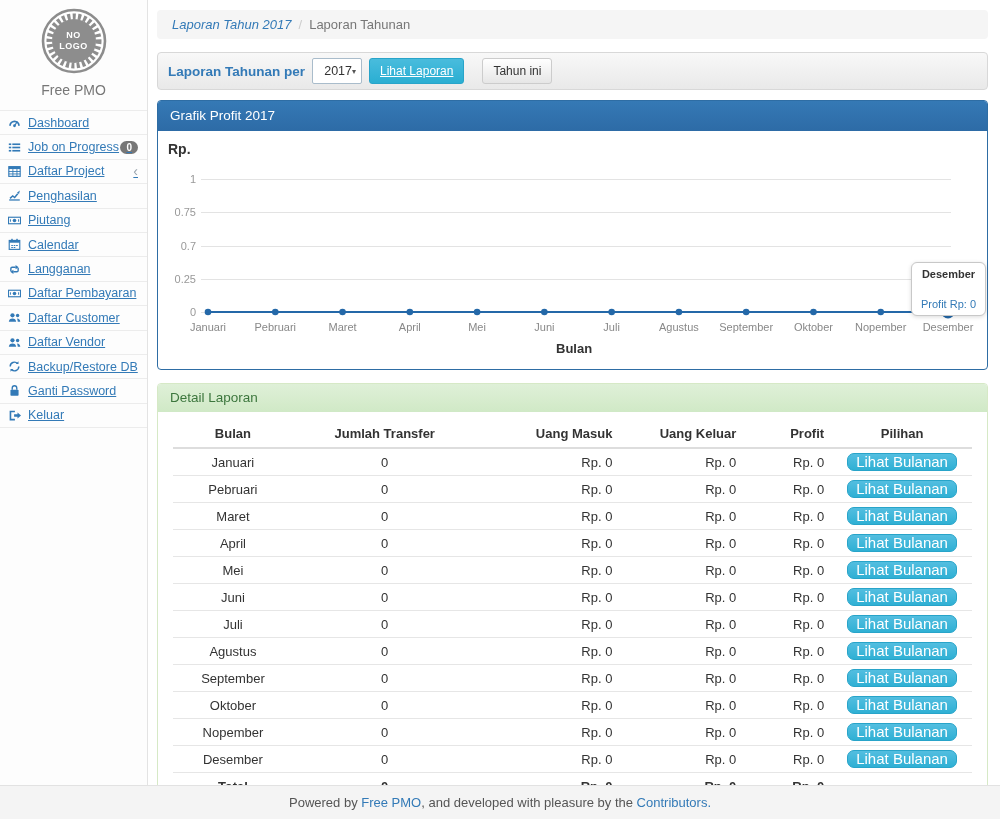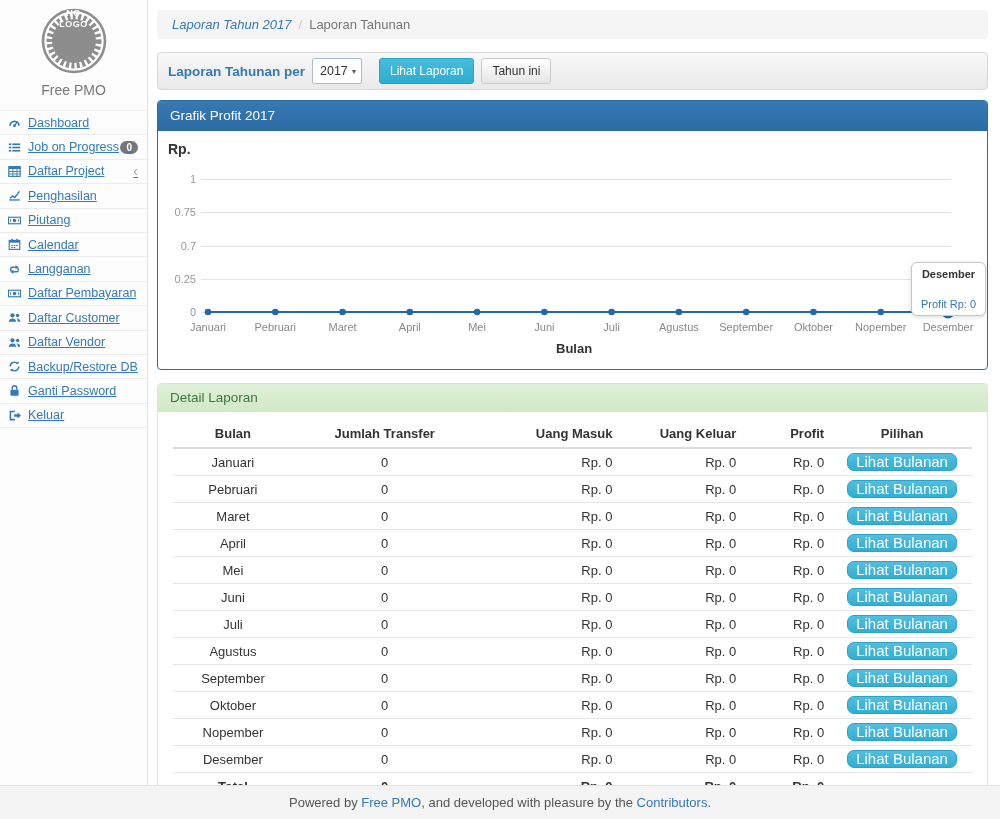--- a/index.html
+++ b/index.html
@@ -1,42 +1,42 @@
 <!DOCTYPE html>
 <html><head>
 <meta charset="utf-8">
 <style>
   * { margin:0; padding:0; box-sizing:border-box; }
   html,body { width:1000px; height:819px; background:#fff; font-family:"Liberation Sans", sans-serif; overflow:hidden; position:relative; }
 
   
   .sidebar { position:absolute; left:0; top:0; width:148px; height:785px; background:#fdfdfd; border-right:1px solid #e3e3e3; }
   .logo-wrap { position:relative; width:66px; height:66px; margin:8px auto 0; }
-  .logo-overlay { position:absolute; left:0; top:0; width:66px; height:66px; display:flex; flex-direction:column; align-items:center; justify-content:flex-start; color:#fff; font-weight:bold; font-size:9px; letter-spacing:.5px; line-height:11px; }
+  .logo-overlay { position:absolute; left:0; top:0; width:66px; height:66px; display:flex; flex-direction:column; align-items:center; justify-content:center; color:#fff; font-weight:bold; font-size:9px; letter-spacing:.5px; line-height:11px; }
   .brand-name { text-align:center; color:#777; font-size:14px; margin-top:8px; }
   .side-menu { margin-top:12px; border-top:1px solid #ececec; }
   .side-item { display:flex; align-items:center; height:24.4px; padding-left:8px; border-bottom:1px solid #ececec; color:#337ab7; font-size:12.5px; cursor:pointer;text-decoration:underline; }
   .side-item .ic { width:16px; height:13px; margin-right:4px; display:inline-flex; align-items:center; color:#337ab7; flex:none; }
   .side-item .ic svg { width:13px; height:13px; }
   .side-badge { margin-left:auto; margin-right:9px; background:#777; color:#fff; font-size:10px; font-weight:bold; border-radius:10px; padding:1px 6px; line-height:11px; }
   .side-chevron { margin-left:auto; margin-right:9px; color:#9aa4ad; font-size:14px; line-height:1; }
 
   
   .content { position:absolute; left:157px; top:0; width:831px; }
   .breadcrumb { position:absolute; left:0; top:10px; width:831px; height:29px; background:#f5f5f5; border-radius:4px; line-height:29px; padding-left:15px; font-size:13px; color:#777; }
   .breadcrumb a { color:#337ab7; text-decoration:none;font-style:italic; }
   .breadcrumb .sep { color:#ccc; margin:0 7px; }
 
   .filter-bar { position:absolute; left:0; top:52px; width:831px; height:38px; background:linear-gradient(#f8f8f8,#e9e9e9); border:1px solid #d8d8d8; border-radius:4px; display:flex; align-items:center; padding-left:10px; }
   .filter-label { color:#337ab7; font-weight:bold; font-size:13.5px; margin-right:7px; }
-  .select-box { display:inline-flex; align-items:center; justify-content:space-between; width:50px; height:26px; background:#fff; border:1px solid #a9bccb; border-radius:2px; padding:0 5px 0 7px; font-size:12.5px; color:#333; cursor:pointer; }
+  .select-box { display:inline-flex; align-items:center; justify-content:flex-end; width:50px; height:26px; background:#fff; border:1px solid #a9bccb; border-radius:2px; padding:0 5px 0 7px; font-size:12.5px; color:#333; cursor:pointer; }
   .select-box .caret { font-size:8px; color:#555; }
   .btn { display:inline-block; height:26px; line-height:24px; font-size:12px; border-radius:3px; padding:0 10px; cursor:pointer; border:1px solid transparent; }
-  .btn-info { background:linear-gradient(#49bcdd,#2aaed2); border-color:#28a4c9; color:#fff; margin-left:17px; }
-  .btn-default { background:linear-gradient(#ffffff,#e6e6e6); border-color:#ccc; color:#333; margin-left:7px; }
+  .btn-info { background:linear-gradient(#49bcdd,#2aaed2); border-color:#28a4c9; color:#fff; margin-left:7px;text-decoration:underline; }
+  .btn-default { background:linear-gradient(#ffffff,#e6e6e6); border-color:#ccc; color:#333; margin-left:18px; }
 
   
   .chart-panel { position:absolute; left:0; top:100px; width:831px; border:1px solid #2e6da4; border-radius:4px; background:#fff; }
   .chart-heading { height:30px; line-height:30px; background:linear-gradient(#3579b5,#2d6ba6); color:#fff; font-size:13.5px; padding-left:12px; border-radius:3px 3px 0 0; }
   .chart-body { position:relative; height:238px; }
   .y-unit { position:absolute; left:10px; top:10px; font-size:14px; font-weight:bold; color:#333; }
   .gridline { position:absolute; height:1px; background:#e3e3e3; }
   .tick-label { position:absolute; width:38px; text-align:right; font-size:11px; color:#999; }
   .x-label { position:absolute; font-size:11px; color:#888; text-align:center; width:80px; }
   .xaxis-title { position:absolute; font-size:13px; font-weight:bold; color:#333; }

